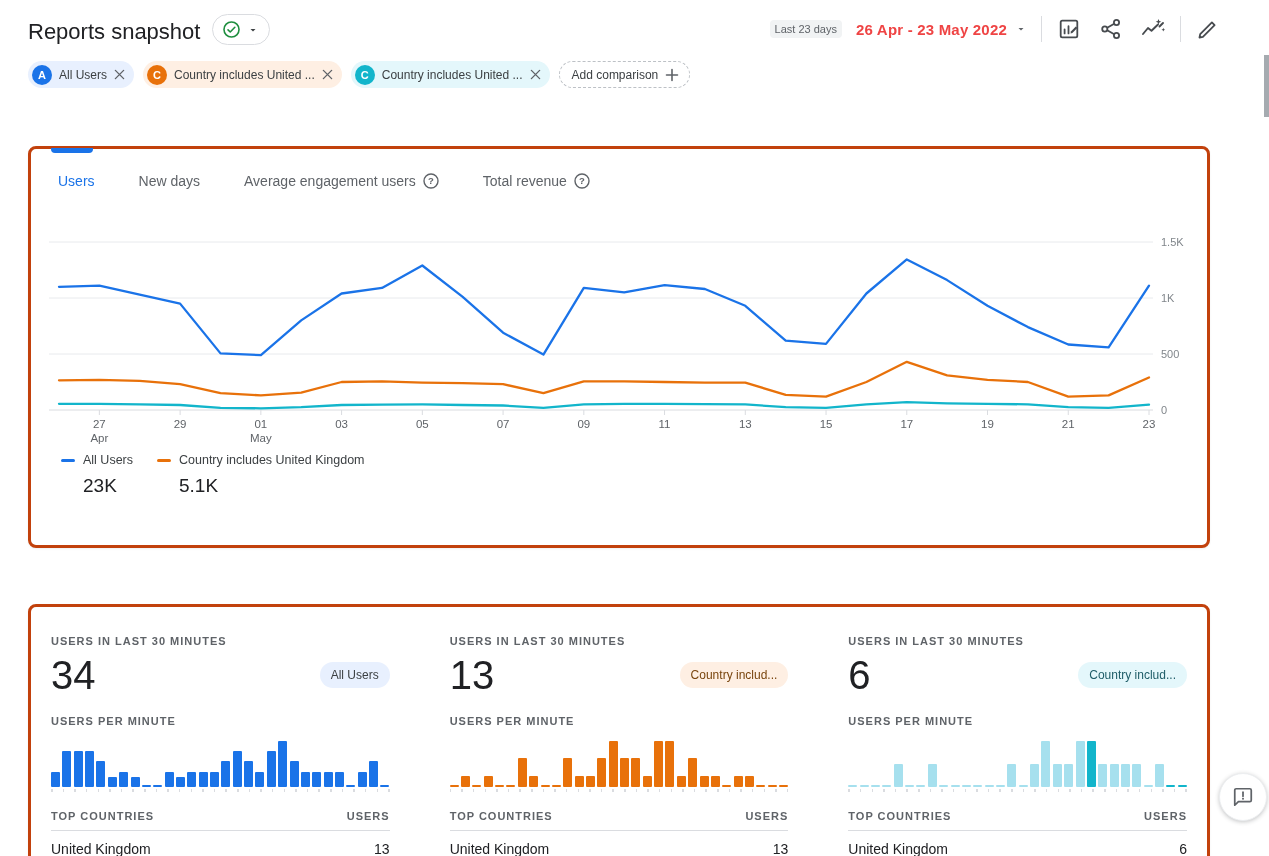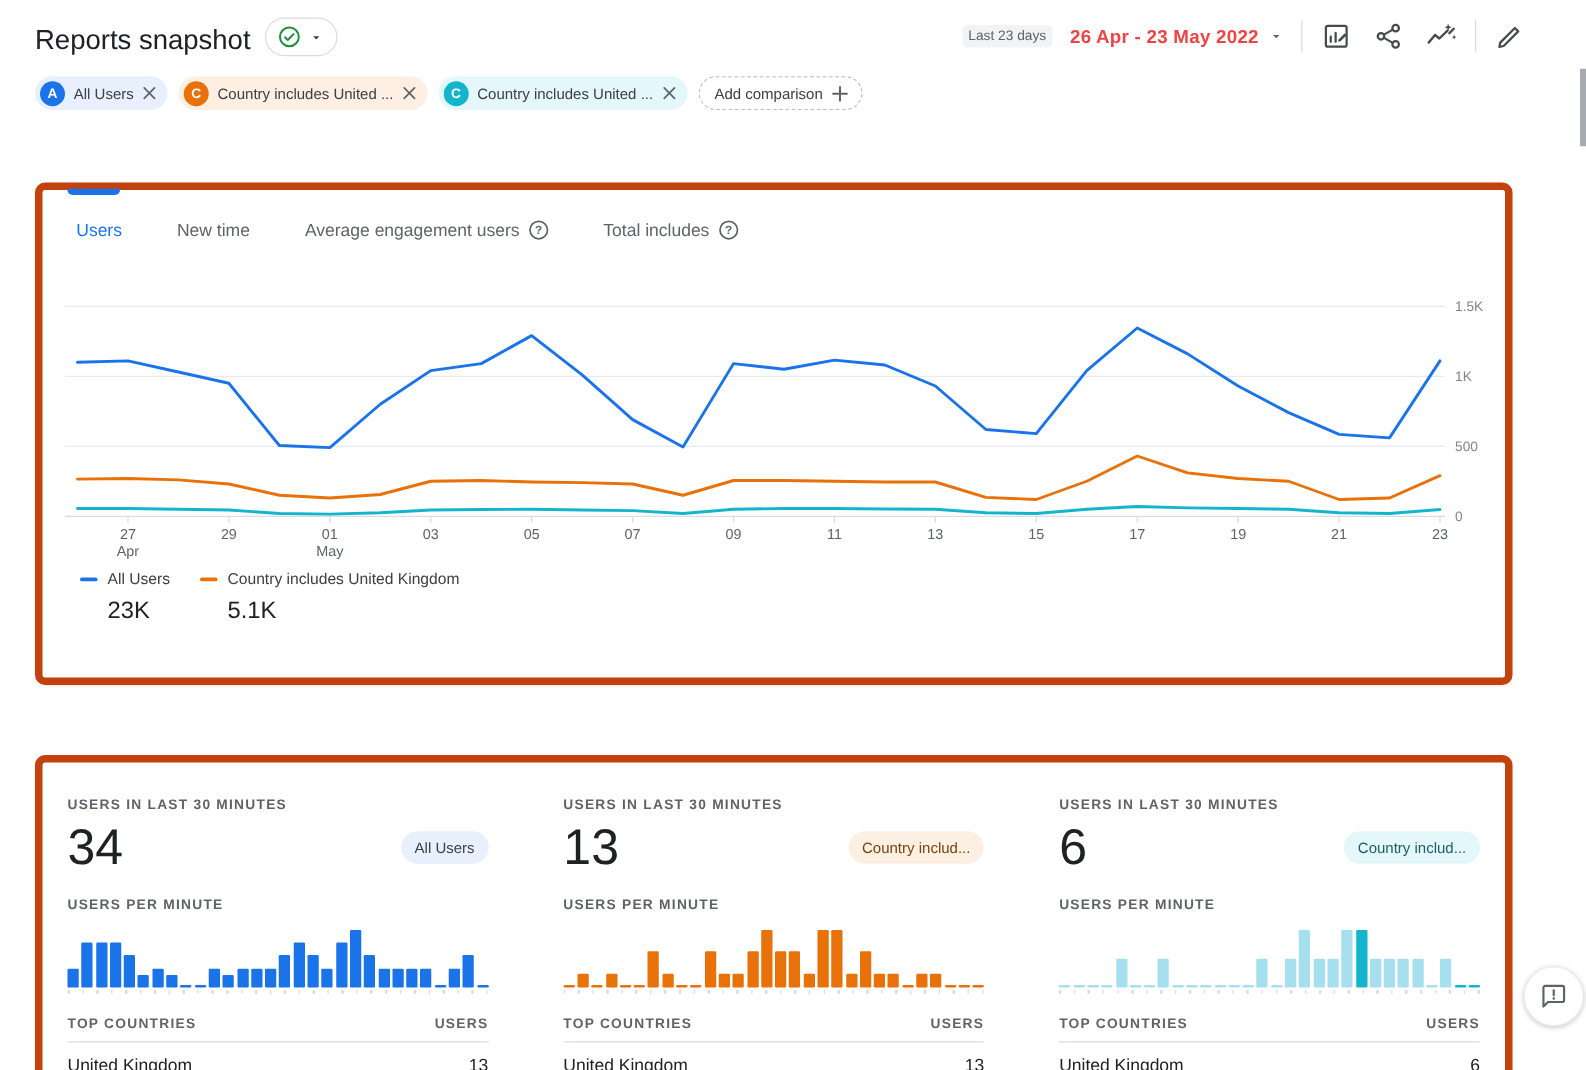--- a/index.html
+++ b/index.html
@@ -22,21 +22,21 @@
   .icon-row { display:flex; align-items:center; gap:16px; }
   
   .chips-row { position:absolute; top:61px; left:28px; display:flex; align-items:center; gap:9px; }
   .chip { display:flex; align-items:center; gap:7px; height:27px; border-radius:14px; padding:0 9px 0 4px; cursor:pointer; }
   .chip-avatar { width:20px; height:20px; border-radius:50%; color:#fff; font-size:11px; font-weight:700; display:flex; align-items:center; justify-content:center; }
   .chip-label { font-size:12px; color:#3c4043; white-space:nowrap; }
   .chip-close { display:flex; align-items:center; cursor:pointer; }
   .add-chip { display:flex; align-items:center; gap:7px; height:27px; border:1px dashed #bdc1c6; border-radius:14px; padding:0 10px 0 12px; background:#fff; cursor:pointer; }
   .add-chip span { font-size:12px; color:#3c4043; font-weight:400; }
   
-  .card { position:absolute; background:#fff; border:6px solid #c2410c; border-radius:8px; box-shadow:0 1px 2px rgba(60,64,67,.08); }
+  .card { position:absolute; background:#fff; border:3px solid #c2410c; border-radius:8px; box-shadow:0 1px 2px rgba(60,64,67,.08); }
   .trend-card { left:28px; top:146px; width:1182px; height:402px; }
   .tab-indicator { position:absolute; top:-1px; left:20px; width:42px; height:5px; background:#1a73e8; border-radius:0 0 4px 4px; }
   .metric-tabs { position:absolute; top:24px; left:27px; display:flex; align-items:center; gap:44px; }
   .metric-tab { display:flex; align-items:center; gap:7px; font-size:14px; color:#5f6368; cursor:pointer; }
   .metric-tab.active { color:#1a73e8; }
   .trend-svg { position:absolute; left:8px; top:76px; }
   .chart-legend { position:absolute; left:30px; top:304px; display:flex; gap:24px; }
   .legend-item { display:flex; flex-direction:column; }
   .legend-top { display:flex; align-items:center; gap:8px; }
   .legend-swatch { width:14px; height:3px; border-radius:2px; }
@@ -163,31 +163,31 @@
   </button>
 </div>
 
 <div class="card trend-card">
   <div class="tab-indicator"></div>
   <div class="metric-tabs">
     <div class="metric-tab active">
       <span>Users</span>
     </div>
     <div class="metric-tab">
-      <span>New time</span>
+      <span>New days</span>
     </div>
     <div class="metric-tab">
       <span>Average engagement users</span>
       <svg width="16" height="16" viewBox="0 0 16 16">
           <circle cx="8" cy="8" r="7" fill="none" stroke="#5f6368" stroke-width="1.4"></circle>
           <text x="8" y="11.2" font-size="9.5" font-weight="bold" fill="#5f6368" text-anchor="middle" font-family="Liberation Sans,sans-serif">?</text>
         </svg>
     </div>
     <div class="metric-tab">
-      <span>Total includes</span>
+      <span>Total revenue</span>
       <svg width="16" height="16" viewBox="0 0 16 16">
           <circle cx="8" cy="8" r="7" fill="none" stroke="#5f6368" stroke-width="1.4"></circle>
           <text x="8" y="11.2" font-size="9.5" font-weight="bold" fill="#5f6368" text-anchor="middle" font-family="Liberation Sans,sans-serif">?</text>
         </svg>
     </div>
   </div>
 
   <svg class="trend-svg" id="trend-svg" width="1166" height="226" viewBox="0 0 1166 226">
       <line x1="10" y1="185" x2="1114" y2="185" stroke="#dadce0" stroke-width="1"></line>
       <text x="1122" y="189" font-size="11" fill="#80868b" font-family="Liberation Sans, sans-serif">0</text>

